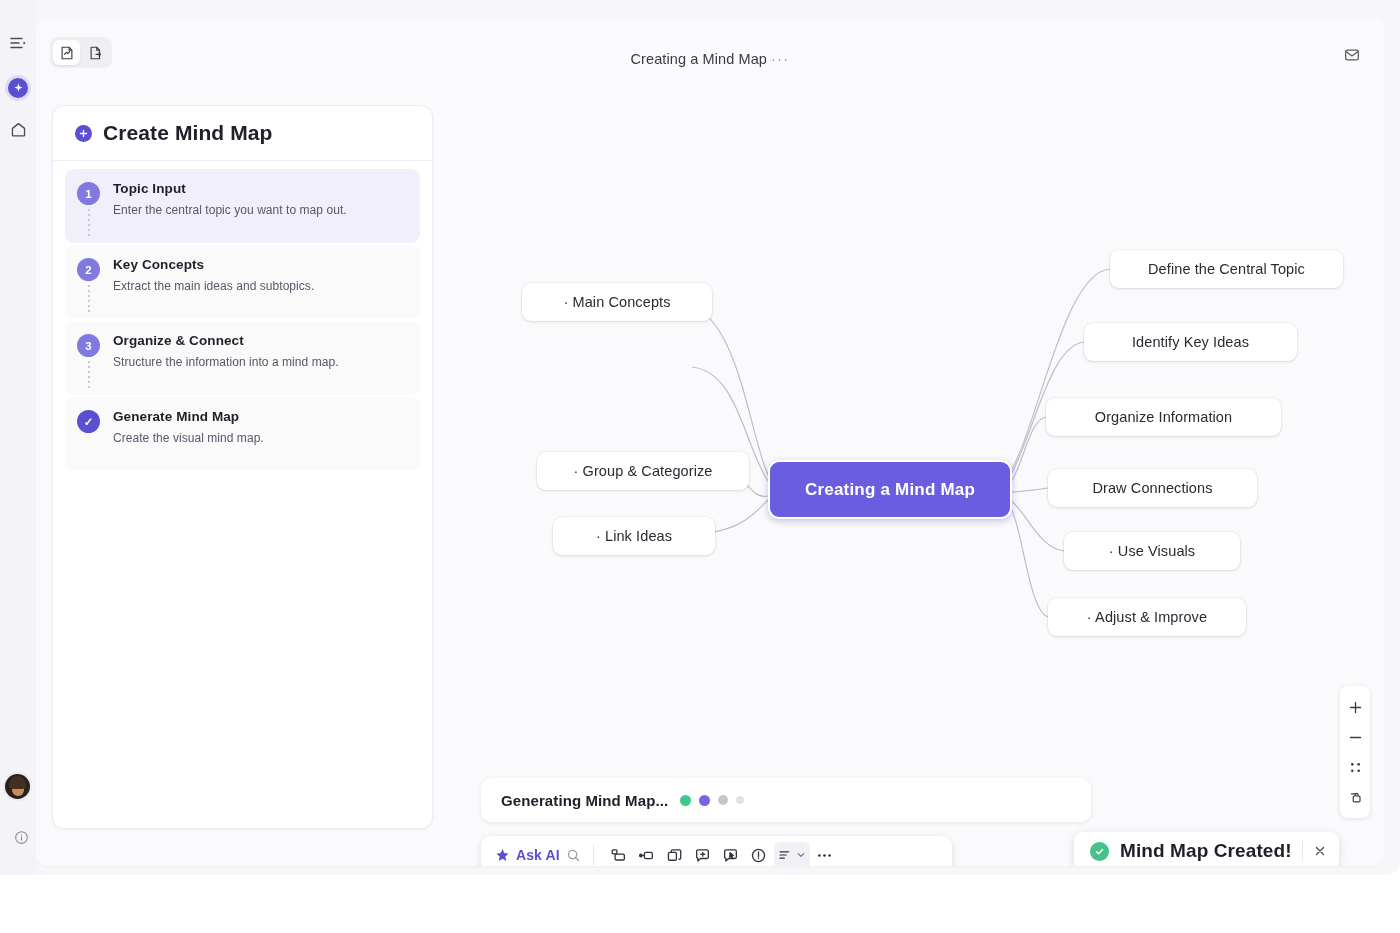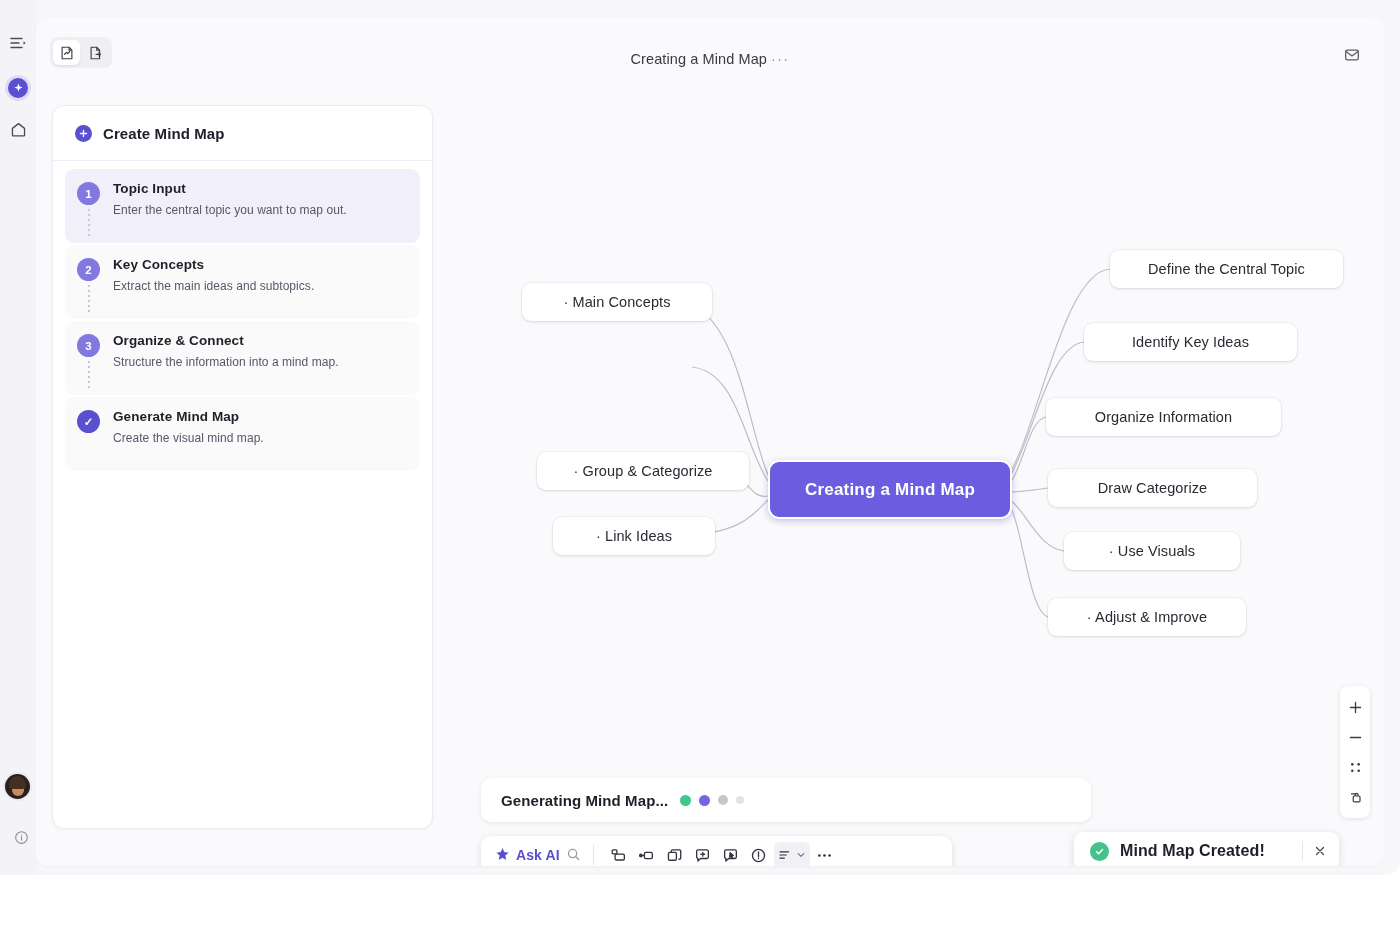--- a/index.html
+++ b/index.html
@@ -75,21 +75,21 @@
     box-shadow:0 1px 3px rgba(24,24,50,.045);
     overflow:hidden;
   }
   #steps-head{
     height:54px;border-bottom:1px solid #f0eef5;display:flex;align-items:center;padding-left:22px;gap:11px;
   }
   #steps-head .badge{
     width:17px;height:17px;border-radius:50%;background:#5b4fd1;
     display:flex;align-items:center;justify-content:center;flex:none;
   }
-  #steps-head .title{font-size:15px;font-weight:700;color:#21212b;letter-spacing:.1px;}
+  #steps-head .title{font-size:21px;font-weight:700;color:#21212b;letter-spacing:.1px;}
   #steps-list{padding:8px 12px 0 12px;position:relative;}
   .step{
     position:relative;border-radius:9px;padding:12px 14px 14px 48px;margin-bottom:2px;
     min-height:48px;
   }
   .step.active{background:#f1f0fa;}
   .step.plain{background:#fafafa;}
   .step .num{
     position:absolute;left:12px;top:13px;width:23px;height:23px;border-radius:50%;
     background:#8279e0;color:#fff;font-size:11.5px;font-weight:700;
@@ -132,21 +132,21 @@
   #gen-bar .label{font-size:15px;font-weight:700;color:#1f1f29;letter-spacing:.1px;}
   #gen-dots{display:flex;align-items:center;gap:8px;}
   #gen-dots i{display:block;border-radius:50%;}
 
   
   #toolbar{
     position:absolute;left:445px;top:818px;width:443px;height:38px;
     background:#ffffff;border-radius:10px;box-shadow:0 2px 7px rgba(25,25,55,.12);
     display:flex;align-items:center;padding:0 14px;gap:0;
   }
-  #ask-ai{display:flex;align-items:flex-start;gap:6px;cursor:pointer;}
+  #ask-ai{display:flex;align-items:flex-end;gap:6px;cursor:pointer;}
   #ask-ai .txt{font-size:14px;font-weight:700;color:#5b4fd1;letter-spacing:.1px;}
   .tb-sep{width:1px;height:20px;background:#e3e1ea;margin:0 12px;}
   .tb-ico{
     width:26px;height:26px;border-radius:6px;display:flex;align-items:center;justify-content:center;
     color:#33333d;cursor:pointer;margin-right:2px;
   }
   .tb-ico.boxed{background:#f1f0f5;width:36px;}
 
   
   #zoomctl{
@@ -159,21 +159,21 @@
   
   #toast{
     position:absolute;left:1038px;top:814px;width:243px;height:38px;
     background:#ffffff;border-radius:9px;box-shadow:0 2px 8px rgba(25,25,55,.14);
     display:flex;align-items:center;padding:0 6px 0 16px;
   }
   #toast .check{
     width:19px;height:19px;border-radius:50%;background:#44c28a;flex:none;
     display:flex;align-items:center;justify-content:center;margin-right:11px;
   }
-  #toast .t-txt{font-size:16px;font-weight:700;color:#1f1f29;flex:1;letter-spacing:.1px;}
+  #toast .t-txt{font-size:19px;font-weight:700;color:#1f1f29;flex:1;letter-spacing:.1px;}
   #toast .t-sep{width:1px;height:20px;background:#e6e4ec;margin-right:4px;}
   #toast .t-close{width:26px;height:26px;display:flex;align-items:center;justify-content:center;color:#44444e;cursor:pointer;}
 </style>
 </head>
 <body>
 
 <div id="app">
 
   <div id="rail">
     <div class="rail-ico" id="rail-menu">
@@ -295,21 +295,21 @@
 
       <div class="node" style="left:74px;top:203px;width:158px;height:38px;">· Main Concepts</div>
       <div class="node" style="left:105px;top:437px;width:130px;height:38px;">· Link Ideas</div>
       <div class="node" style="left:89px;top:372px;width:180px;height:38px;">· Group &amp; Categorize</div>
 
       <div id="center-node">Creating a Mind Map</div>
 
       <div class="node" style="left:636px;top:243px;width:181px;height:38px;">Identify Key Ideas</div>
       <div class="node" style="left:662px;top:170px;width:201px;height:38px;">Define the Central Topic</div>
       <div class="node" style="left:598px;top:318px;width:203px;height:38px;">Organize Information</div>
-      <div class="node" style="left:600px;top:389px;width:177px;height:38px;">Draw Categorize</div>
+      <div class="node" style="left:600px;top:389px;width:177px;height:38px;">Draw Connections</div>
       <div class="node" style="left:616px;top:452px;width:144px;height:38px;">· Use Visuals</div>
       <div class="node" style="left:600px;top:518px;width:166px;height:38px;">· Adjust &amp; Improve</div>
     </div>
 
     <div id="zoomctl">
       <div class="zc">
         <svg width="15" height="15" viewBox="0 0 16 16" fill="none" stroke="currentColor" stroke-width="1.4" stroke-linecap="round">
           <path d="M8 2.6v10.8M2.6 8h10.8"></path>
         </svg>
       </div>

